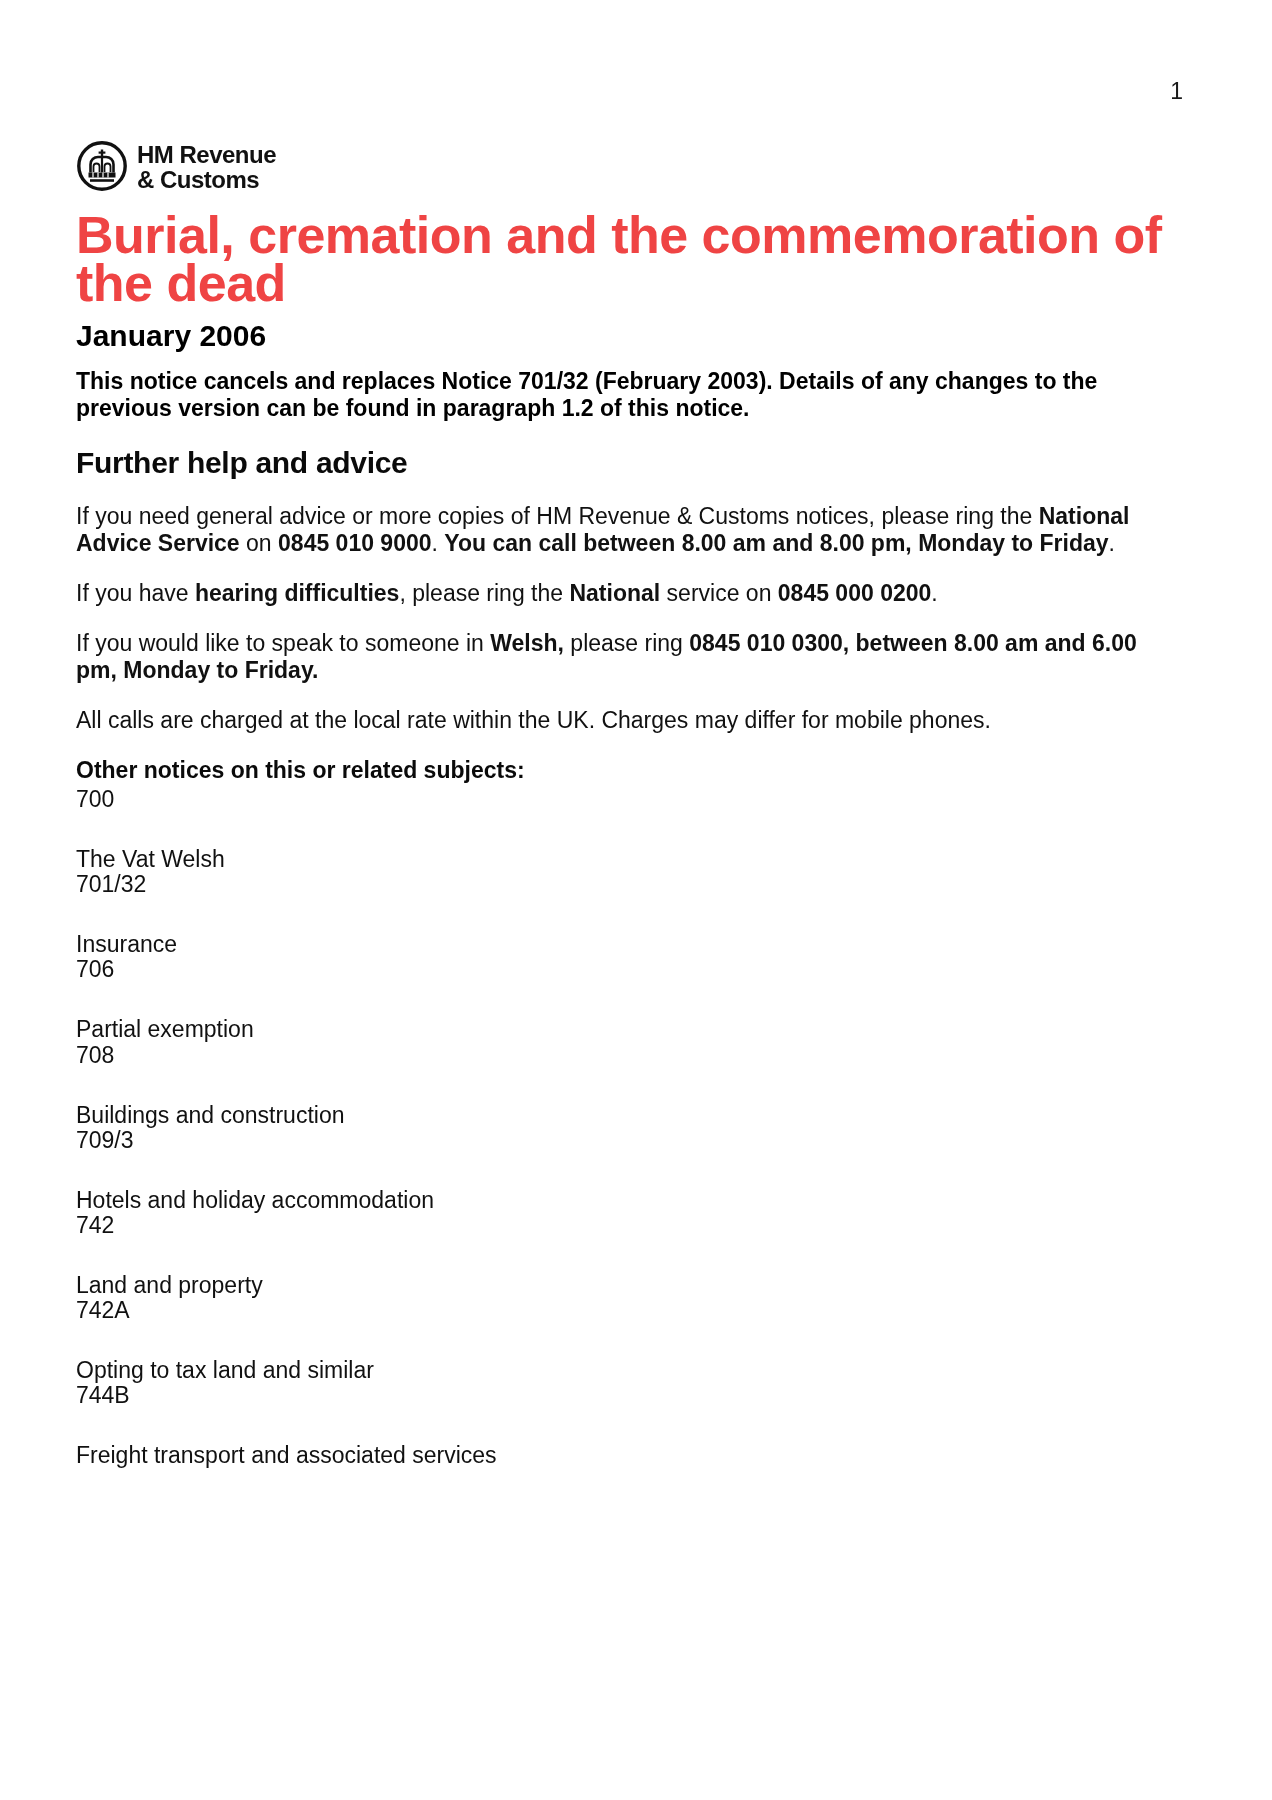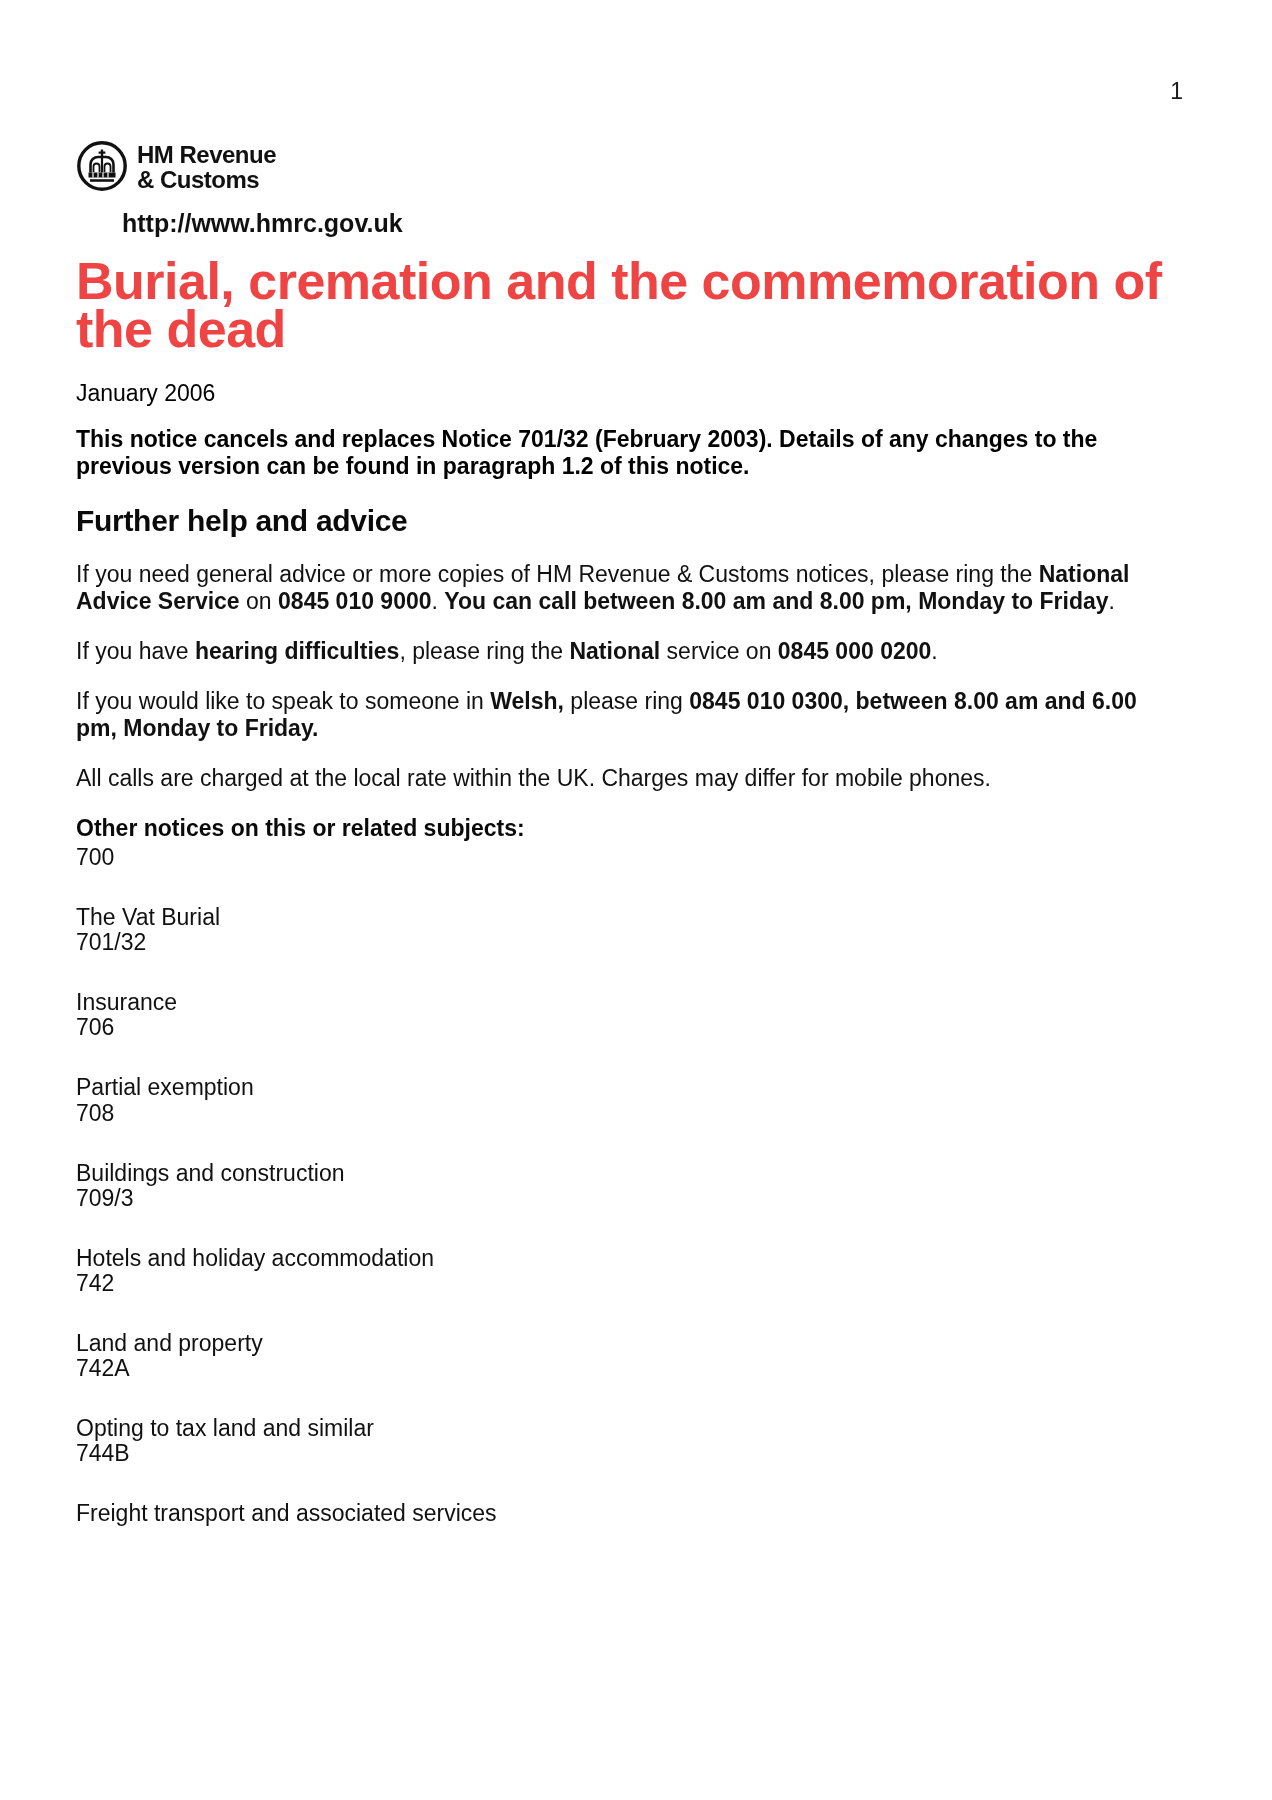--- a/index.html
+++ b/index.html
@@ -59,24 +59,24 @@
   }
   .doc-subtitle {
     margin: 19px 0 0 0;
     font-size: 52px;
     line-height: 48px;
     font-weight: 700;
     letter-spacing: -0.5px;
     color: #ef4444;
   }
   .doc-date {
-    margin-top: 27px;
-    font-size: 23px;
-    line-height: 27px;
-    font-weight: 400;
+    margin-top: 15px;
+    font-size: 30px;
+    line-height: 27px;
+    font-weight: 700;
   }
   .replacement-note {
     margin-top: 19px;
     font-size: 23px;
     line-height: 27px;
     font-weight: 700;
   }
   .section-heading {
     margin: 16px 0 0 0;
     font-size: 30px;
@@ -141,41 +141,40 @@
         <line x1="32" y1="32.5" x2="32" y2="37.5" stroke="#fff" stroke-width="1.2"></line>
 
         <line x1="14" y1="40.5" x2="38" y2="40.5" stroke="#111" stroke-width="2.6"></line>
       </svg>
       <div class="logo-text">
         <div>HM Revenue</div>
         <div>&amp; Customs</div>
       </div>
     </div>
 
-    <div class="site-url">http://www.hmrc.gov.uk</div>
 
     <h1 class="doc-subtitle">Burial, cremation and the commemoration of the dead</h1>
 
     <div class="doc-date">January 2006</div>
 
     <p class="replacement-note">This notice cancels and replaces Notice 701/32 (February 2003). Details of any changes to the previous version can be found in paragraph 1.2 of this notice.</p>
 
     <h2 class="section-heading">Further help and advice</h2>
 
     <p class="para"><span>If you need general advice or more copies of HM Revenue &amp; Customs notices, please ring the </span><span class="b">National Advice Service</span><span> on </span><span class="b">0845 010 9000</span><span>. </span><span class="b">You can call between 8.00 am and 8.00 pm, Monday to Friday</span><span>.</span></p>
     <p class="para"><span>If you have </span><span class="b">hearing difficulties</span><span>, please ring the </span><span class="b">National</span><span> service on </span><span class="b">0845 000 0200</span><span>.</span></p>
     <p class="para"><span>If you would like to speak to someone in </span><span class="b">Welsh,</span><span> please ring </span><span class="b">0845 010 0300, between 8.00 am and 6.00 pm, Monday to Friday.</span></p>
     <p class="para"><span>All calls are charged at the local rate within the UK. Charges may differ for mobile phones.</span></p>
 
     <div class="subheading">Other notices on this or related subjects:</div>
 
     <div class="notice-list">
         <div class="notice-row">
           <span class="notice-code">700</span>
-          <span class="notice-title">The Vat Burial</span>
+          <span class="notice-title">The Vat Welsh</span>
         </div>
         <div class="notice-row">
           <span class="notice-code">701/32</span>
           <span class="notice-title">Insurance</span>
         </div>
         <div class="notice-row">
           <span class="notice-code">706</span>
           <span class="notice-title">Partial exemption</span>
         </div>
         <div class="notice-row">

